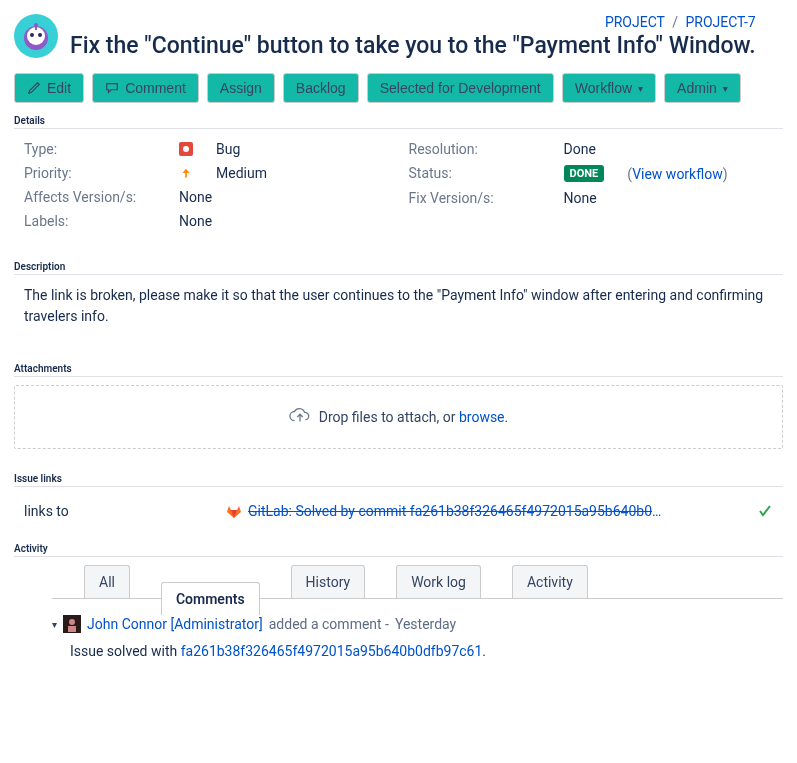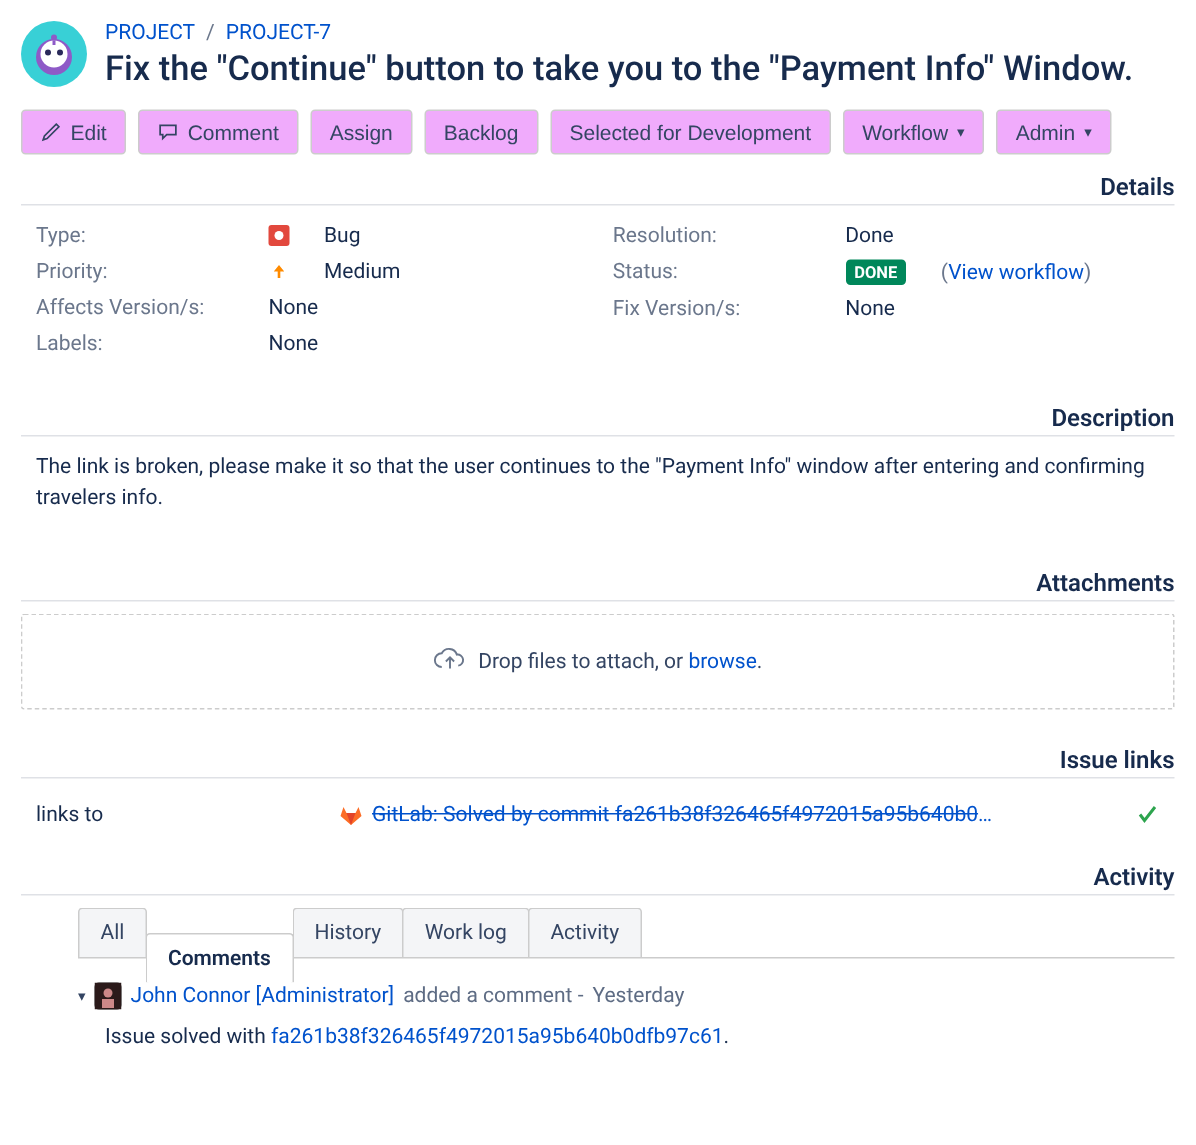--- a/index.html
+++ b/index.html
@@ -6,50 +6,50 @@
   body {
     margin: 0;
     font-family: -apple-system, BlinkMacSystemFont, "Segoe UI", Roboto, Helvetica, Arial, sans-serif;
     font-size: 14px;
     color: #172b4d;
     background: #fff;
     padding: 14px;
     width: 797px;
   }
   a { color: #0052cc; text-decoration: none; }
-  .header { display: flex; align-items: flex-start; gap: 12px; margin-bottom: 14px; }
+  .header { display: flex; align-items: flex-start; gap: 12px; margin-bottom: 14px; text-align: right; }
   .avatar-wrap { width: 44px; height: 44px; border-radius: 50%; background: #38d0d6; display:flex; align-items:center; justify-content:center; flex-shrink:0; }
   .breadcrumb { font-size: 14px; color:#5e6c84; }
   .breadcrumb a { color:#0052cc; }
   .breadcrumb .sep { color:#6b778c; padding:0 4px; }
   .title { font-size: 23px; font-weight: 500; color:#172b4d; margin-top:2px; }
   .toolbar { display:flex; gap:8px; margin-bottom:12px; }
   .btn {
     display:inline-flex; align-items:center; gap:6px;
-    border:1px solid #ccc; border-radius:3px; background:#f0abfc;
+    border:1px solid #ccc; border-radius:3px; background:#14b8a6;
     padding:6px 12px; font-size:14px; color:#344563; cursor:pointer;
   }
   .btn svg { width:14px; height:14px; }
-  .section-title { font-size:16px; font-weight:600; color:#172b4d; border-bottom:1px solid #dfe1e6; padding-bottom:2px; margin-bottom:8px;text-align:right; }
+  .section-title { font-size:10px; font-weight:600; color:#172b4d; border-bottom:1px solid #dfe1e6; padding-bottom:2px; margin-bottom:8px; }
   .details-grid { display:flex; gap:0; margin-bottom:28px; }
   .details-col { flex:1; }
   .detail-row { display:flex; padding:4px 10px; }
   .detail-label { width:155px; color:#6b778c; font-size:14px; }
   .detail-value { color:#172b4d; font-size:14px; display:flex; align-items:center; gap:23px; }
   .bug-icon { width:14px; height:14px; background:#e2483d; border-radius:2px; display:inline-flex; align-items:center; justify-content:center; }
   .bug-icon span { width:6px; height:6px; background:#fff; border-radius:50%; }
   .badge-done { background:#00875a; color:#fff; font-size:11px; font-weight:700; padding:2px 6px; border-radius:3px; }
   .description-body { padding:2px 10px 20px 10px; color:#172b4d; line-height:1.5; }
   .attachments-box { border:1px dashed #ccc; border-radius:2px; padding:20px; text-align:left; color:#344563; margin:4px 0 24px 0; display:flex; align-items:center; justify-content:center; gap:8px; }
   .issue-link-row { display:flex; align-items:center; padding:8px 10px; gap:12px; }
   .issue-link-row .lbl { width:190px; color:#172b4d; }
   .issue-link-row .link { flex:1; display:flex; align-items:center; gap:6px; overflow:hidden; }
   .issue-link-row .link a { color:#0052cc; text-decoration:line-through; white-space:nowrap; overflow:hidden; text-overflow:ellipsis; flex:1; max-width:420px; }
   .tabs { border-bottom:1px solid #ccc; display:flex; margin-left:38px; margin-bottom:16px; margin-top:6px; }
-  .tab { padding:8px 14px; border:1px solid #ccc; border-bottom:none; background:#f4f5f7; color:#344563; cursor:pointer; font-size:14px; margin-right:-1px; border-top-left-radius:3px; border-top-right-radius:3px; }
+  .tab { padding:8px 14px; border:1px solid #ccc; border-bottom:none; background:#f4f5f7; color:#344563; cursor:pointer; font-size:14px; margin-right:-1px; border-top-left-radius:3px; border-top-right-radius:3px;margin-left:32px; }
   .tab.active { background:#fff; color:#172b4d; font-weight:600; position:relative; top:17px; }
   .comment { margin-left:38px; }
   .comment-head { display:flex; align-items:center; gap:6px; margin-bottom:10px; color:#5e6c84; }
   .comment-head .user-avatar { width:18px; height:18px; border-radius:3px; background:#333; display:inline-block; }
   .comment-body { margin-left:18px; color:#172b4d; }
   .caret { color:#344563; font-size:10px; }
   .section-block { margin-bottom:16px; }
 </style>
 </head>
 <body>

